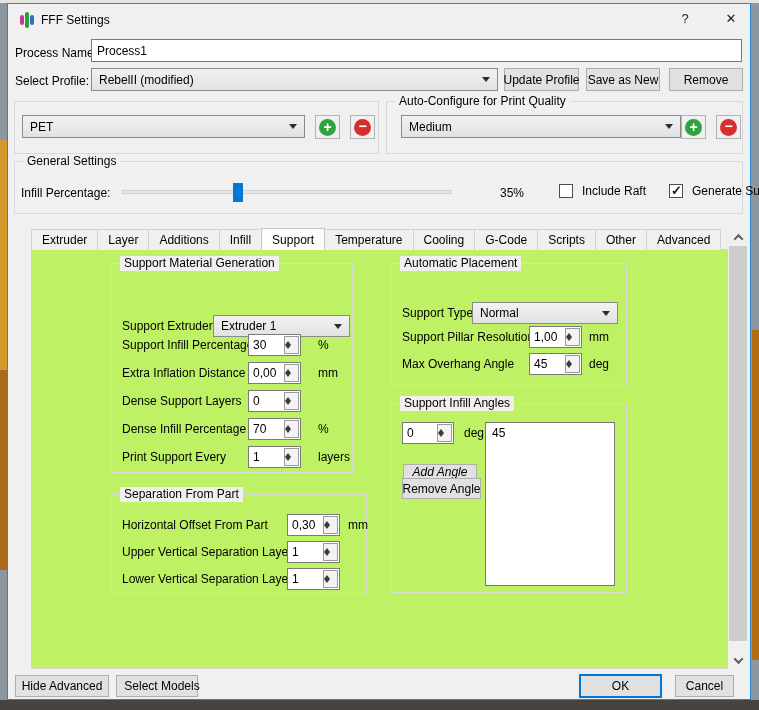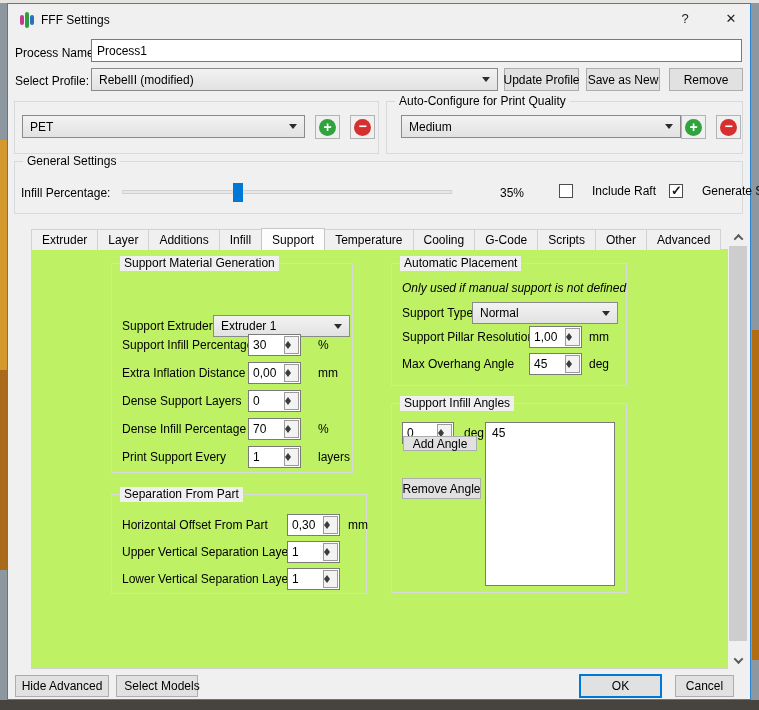--- a/index.html
+++ b/index.html
@@ -48,21 +48,21 @@
     border: 1px solid #b3b3b3; display: flex; align-items: center; justify-content: center; }
   .pcircle, .mcircle { width: 17px; height: 17px; border-radius: 50%; color: #fff;
     font-size: 14px; font-weight: bold; line-height: 16px; text-align: center; }
   .pcircle { background: #2fa33c; }
   .mcircle { background: #d62f2f; line-height: 14px; }
 
   .group { position: absolute; border: 1px solid #d7dadd; }
   .gtitle { position: absolute; top: -8px; left: 8px; background: #f0f0f0;
     padding: 0 4px; line-height: 15px; white-space: nowrap; }
 
-  .cbrow { position: absolute; display: flex; align-items: flex-start; gap: 19px; white-space: nowrap; padding-left: 40px; }
+  .cbrow { position: absolute; display: flex; align-items: flex-start; gap: 9px; white-space: nowrap; padding-left: 40px; }
   .cb { width: 14px; height: 14px; background: #fff; border: 1px solid #4d4d4d;
     flex: none; position: relative; }
   .cb.checked::after { content: "✓"; position: absolute; left: 1px; top: -2px;
     font-size: 13px; font-weight: bold; color: #1a1a1a; }
 
   .spin { position: absolute; width: 53px; height: 22px; background: #fff;
     border: 1px solid #7a7a7a; display: flex; }
   .sval { flex: 1; padding: 3px 0 0 4px; overflow: hidden; }
   .sarrows { width: 15px; margin: 1px; border: 1px solid #9b9b9b; background: #f3f3f3;
     display: flex; flex-direction: column; flex: none; }
@@ -286,21 +286,20 @@
         <span class="sval">1</span>
         <span class="sarrows">
             <i class="tri-up"></i>
             <i class="tri-dn"></i>
           </span>
       </div>
     </div>
 
     <div class="group" style="left:359px;top:13px;width:236px;height:123px;">
       <span class="gtitle">Automatic Placement</span>
-      <span class="lbl note" style="left:10px;top:17px;">Only used if manual support is not defined</span>
 
       <span class="lbl" style="left:10px;top:42px;">Support Type</span>
       <div class="combo" style="left:80px;top:38px;width:146px;height:22px;">
         <span>Normal</span>
         <i class="carrow"></i>
       </div>
 
       <span class="lbl" style="left:10px;top:66px;">Support Pillar Resolution</span>
       <div class="spin" style="left:137px;top:62px;">
         <span class="sval">1,00</span>
@@ -327,21 +326,21 @@
 
       <div class="spin" style="left:10px;top:18px;width:52px;">
         <span class="sval">0</span>
         <span class="sarrows">
             <i class="tri-up"></i>
             <i class="tri-dn"></i>
           </span>
       </div>
       <span class="lbl" style="left:72px;top:22px;">deg</span>
 
-      <button class="btn" style="left:11px;top:32px;width:74px;height:15px;">Add Angle</button>
+      <button class="btn" style="left:11px;top:60px;width:74px;height:15px;font-style:italic;">Add Angle</button>
       <button class="btn" style="left:10px;top:74px;width:79px;height:21px;">Remove Angle</button>
 
       <div class="listbox" style="left:93px;top:18px;width:130px;height:164px;">
         <div class="listitem">45</div>
       </div>
     </div>
 
   </div>
 
   <div class="scroll">

